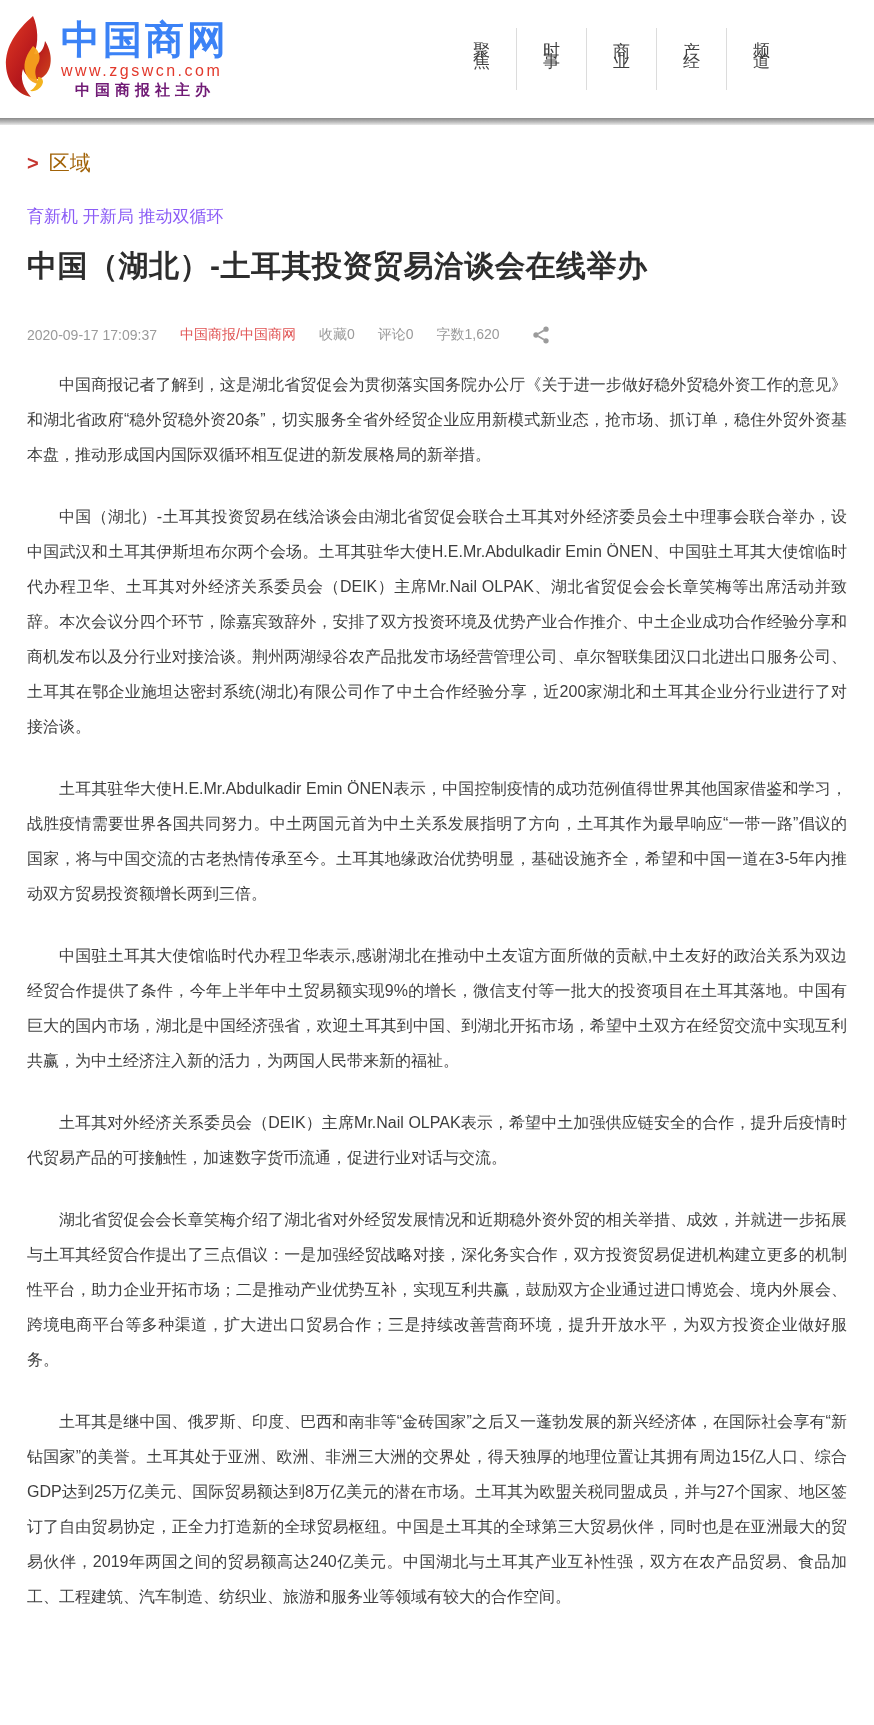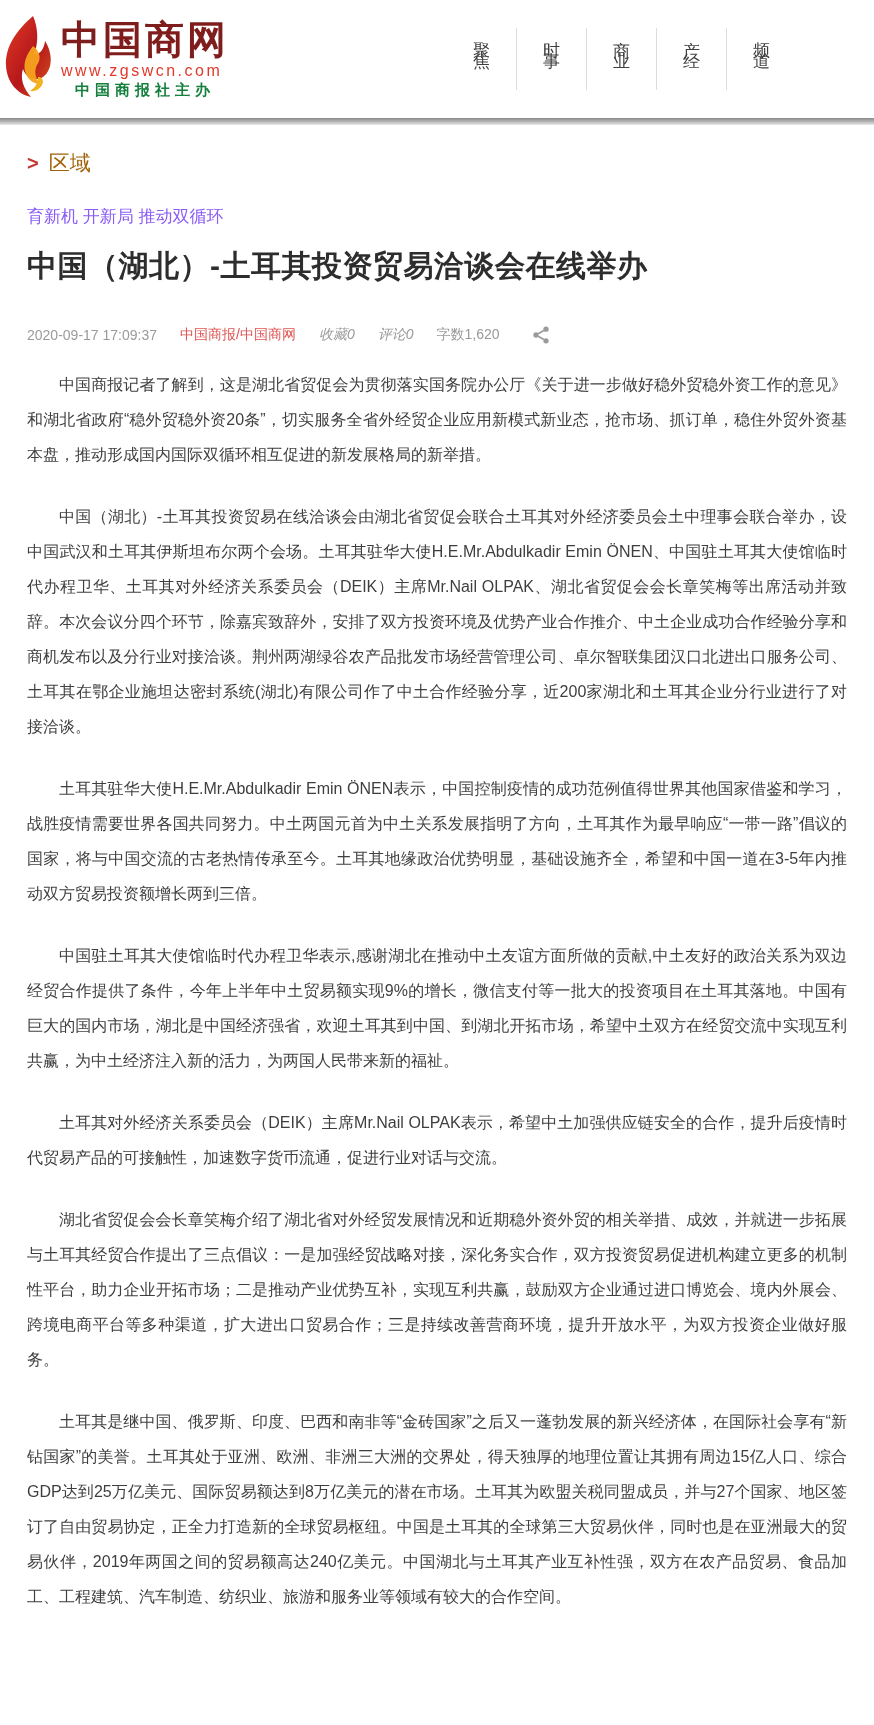--- a/index.html
+++ b/index.html
@@ -11,27 +11,27 @@
   }
   
   .header {
     height:118px; display:flex; align-items:center;
     justify-content:space-between; padding:6px 78px 6px 2px;
     background:#ffffff;
   }
   .logo { display:flex; align-items:center; gap:3px; cursor:pointer; }
   .logo-text { display:flex; flex-direction:column; line-height:1.05; }
   .logo-title {
-    font-size:39px; font-weight:900; color:#7f1d1d; letter-spacing:3px;
+    font-size:39px; font-weight:900; color:#3b82f6; letter-spacing:3px;
   }
   .logo-url {
     font-size:16px; color:#e2392c; letter-spacing:2.5px; margin-top:2px;
   }
   .logo-sub {
-    font-size:15px; font-weight:bold; color:#15803d;
+    font-size:15px; font-weight:bold; color:#701a75;
     letter-spacing:5px; margin-top:3px; text-align:center;
   }
   .nav { display:flex; align-items:center; }
   .nav-item {
     writing-mode:vertical-lr; text-orientation:upright;
     font-size:17px; color:#3f3f3f; letter-spacing:11px;
     padding:0 26px; line-height:1; height:62px; display:flex;
     align-items:center; cursor:pointer;
   }
   .nav-item + .nav-item { border-left:1px solid #dcdcdc; }
@@ -51,21 +51,21 @@
   .title {
     margin:18px 27px 16px; font-size:30px; font-weight:bold;
     color:#2d2d2d; letter-spacing:0.5px; line-height:1.3;
   }
   .meta {
     margin:40px 27px 0; display:flex; align-items:center;
     font-size:14px; color:#9a9a9a;
   }
   .meta > * { margin-right:23px; }
   .meta .source { color:#e05353; cursor:pointer; }
-  .meta .clickable { cursor:pointer;font-style:italic; }
+  .meta .clickable { cursor:pointer; }
   .share-btn { display:inline-flex; align-items:center; margin-left:8px; cursor:pointer; }
   
   .article { margin:22px 27px 0; padding-bottom:34px; }
   .article .para {
     font-size:16px; line-height:35px; color:#3e3e3e;
     text-indent:2em; text-align:justify; margin-bottom:27px;
   }
   .article .para:last-child { margin-bottom:0; }
 </style>
 </head>

